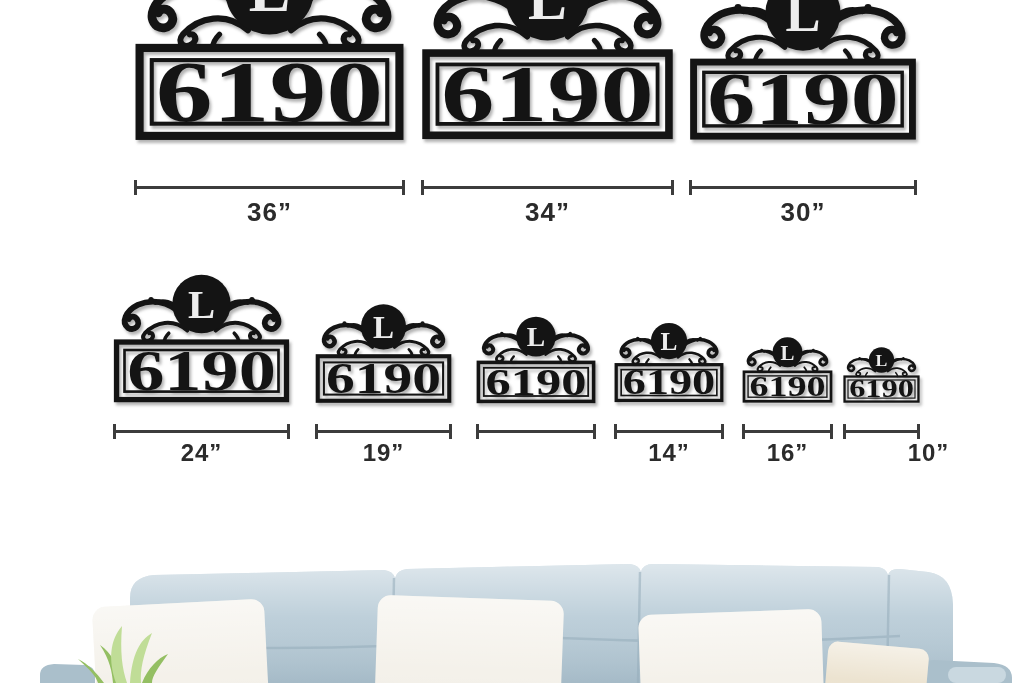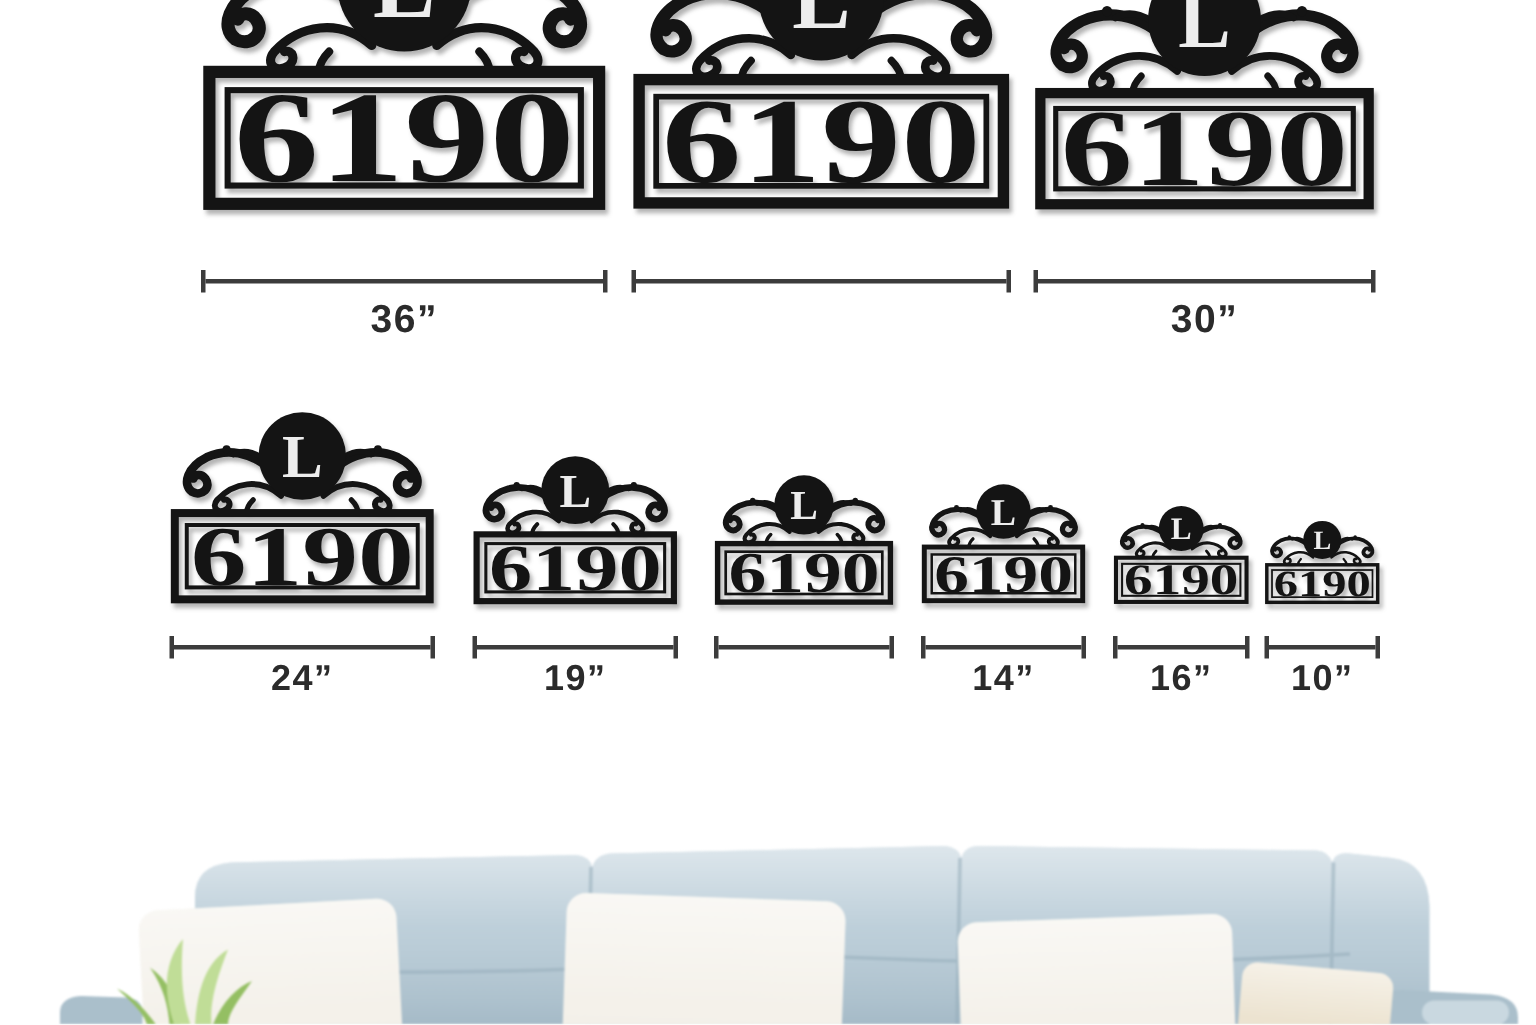--- a/index.html
+++ b/index.html
@@ -127,20 +127,21 @@
           </g>
     </g>
     <circle cx="100" cy="36" r="33" fill="#141414"></circle>
     <text x="100" y="52" text-anchor="middle" font-family="'Liberation Serif',serif" font-weight="bold" font-size="46" fill="#ededed">L</text>
     <rect x="4" y="79" width="192" height="65" fill="none" stroke="#141414" stroke-width="6"></rect>
     <rect x="13" y="88" width="174" height="47" fill="none" stroke="#141414" stroke-width="3"></rect>
     <text x="100" y="133" text-anchor="middle" font-family="'Liberation Serif',serif" font-weight="bold" font-size="64" fill="#141414" textLength="168" lengthAdjust="spacingAndGlyphs">6190</text>
   </svg>
     </div>
     <div class="dim" style="left: 421px; top: 180px; width: 253px;"></div>
+    <div class="dimlabel" style="left: 421px; top: 198px; width: 253px; font-size: 26px;">34”</div>
     <div class="sign" style="left: 689px; top: -28px; width: 228px; height: 171px;">
       <svg viewBox="0 0 200 150" xmlns="http://www.w3.org/2000/svg">
     <g fill="none" stroke="#141414" stroke-linecap="round">
       <g>
     <path d="M114,58 C128,36 152,28 172,37 C186,44 191,57 183,63 C176,67 168,60 173,53 C176,49 181,50 182,53" stroke-width="6.5"></path>
     <path d="M116,66 C132,52 152,56 164,69 C169,75 163,80 157,76 C153,73 155,68 159,69" stroke-width="4.5"></path>
     <path d="M124,44 C132,33 144,30 152,35" stroke-width="4"></path>
     <path d="M137,69 C141,73 142,76 142,79" stroke-width="4"></path>
     <circle cx="157" cy="31" r="3" fill="#141414" stroke="none"></circle>
           </g>
@@ -314,14 +315,14 @@
           </g>
     </g>
     <circle cx="100" cy="36" r="33" fill="#141414"></circle>
     <text x="100" y="52" text-anchor="middle" font-family="'Liberation Serif',serif" font-weight="bold" font-size="46" fill="#ededed">L</text>
     <rect x="4" y="79" width="192" height="65" fill="none" stroke="#141414" stroke-width="6"></rect>
     <rect x="13" y="88" width="174" height="47" fill="none" stroke="#141414" stroke-width="3"></rect>
     <text x="100" y="133" text-anchor="middle" font-family="'Liberation Serif',serif" font-weight="bold" font-size="64" fill="#141414" textLength="168" lengthAdjust="spacingAndGlyphs">6190</text>
   </svg>
     </div>
     <div class="dim" style="left: 843px; top: 424px; width: 77px;"></div>
-    <div class="dimlabel" style="left: 843px; top: 440px; width: 77px; font-size: 24px;">10”</div>
+    <div class="dimlabel" style="left: 890px; top: 440px; width: 77px; font-size: 24px;">10”</div>
   </div>
 
 </body></html>

